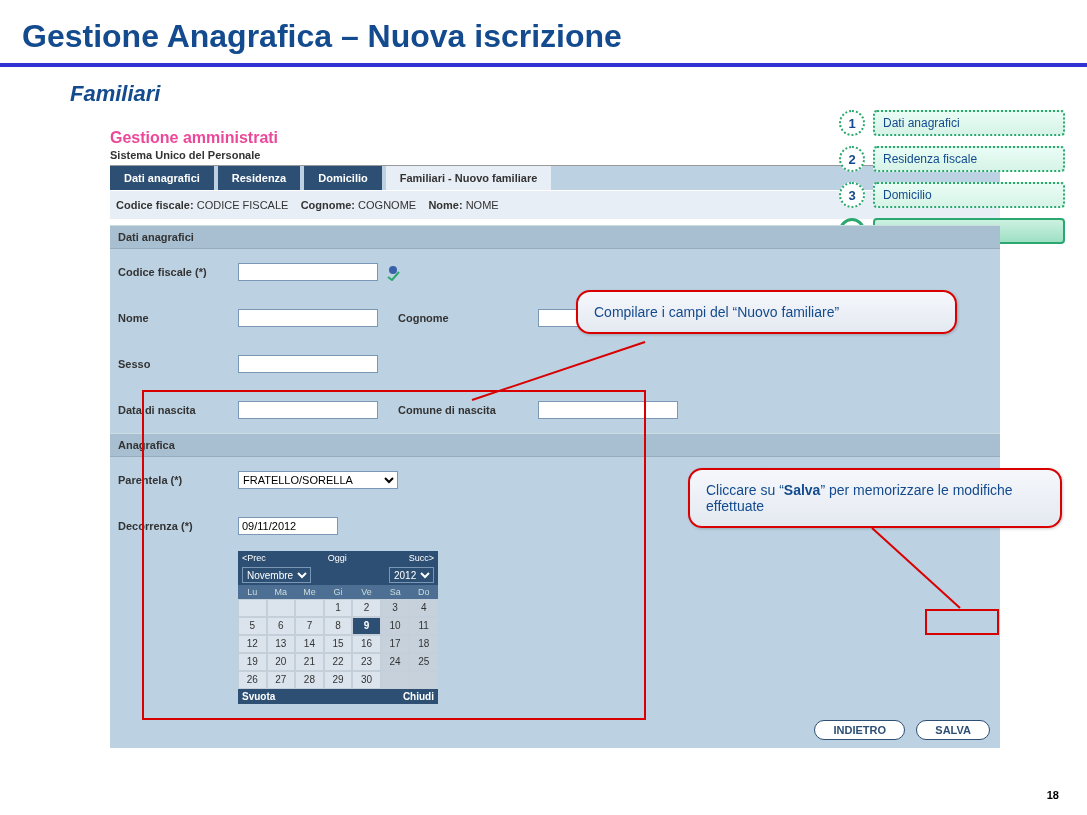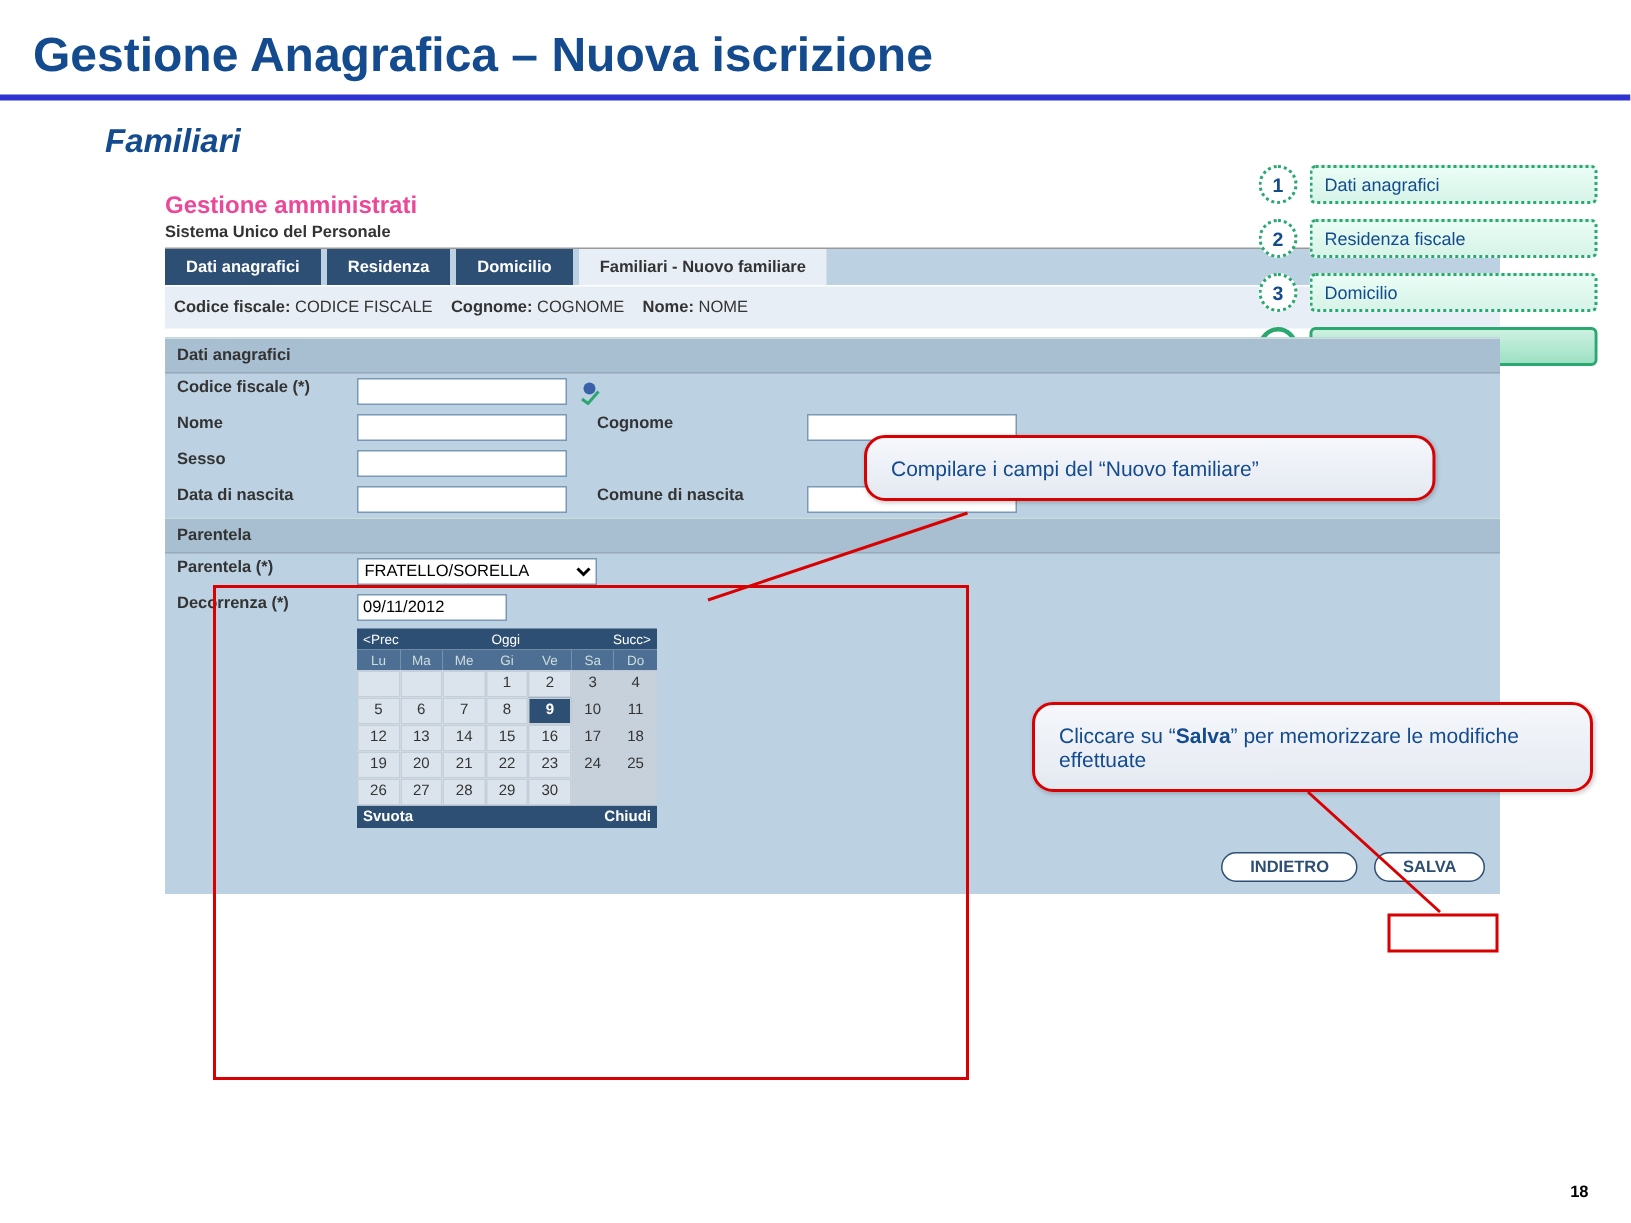--- a/index.html
+++ b/index.html
@@ -21,21 +21,21 @@
   .breadcrumb { font-size:10px; color:#888; font-weight:bold; margin:6px 0 12px 0; }
 
   .tab-row { display:flex; background:#bcd1e2; }
   .tab { padding:6px 14px; color:#fff; font-size:11px; font-weight:bold; margin-right:4px; background:#2d4f73; }
   .tab.active { background:#e8eef5; color:#333; }
   .id-bar { background:#e8eef5; padding:8px 6px; border-top:1px solid #fff; font-size:11px; }
   .id-bar b { font-weight:bold; }
 
   .panel { background:#bcd1e2; padding:0; margin-top:6px; position:relative; }
   .section-hd { background:#a8bfd1; font-weight:bold; font-size:11px; padding:5px 8px; border-top:1px solid #cdd; border-bottom:1px solid #9ab; }
-  .row { display:flex; padding:3px 8px; font-size:11px; }
+  .row { display:flex; padding:14px 8px; align-items:center; font-size:11px; }
   .lbl { width:120px; font-weight:bold; }
   .lbl2 { width:140px; font-weight:bold; }
   input.txt { border:1px solid #7a98b5; height:18px; font-size:11px; padding:0 3px; background:#fff; }
   .icon-badge { width:18px; height:18px; margin-left:6px; }
   select.sel { border:1px solid #7a98b5; height:18px; font-size:11px; background:#fff; }
 
   .datepicker { position:relative; margin-left:128px; margin-top:2px; width:200px; background:#2d4f73; color:#fff; font-size:10px; }
   .dp-top { display:flex; justify-content:space-between; padding:2px 4px; font-size:9px; }
   .dp-monthrow { display:flex; padding:2px 4px; align-items:center; gap:4px; font-weight:bold; }
   .dp-sel { border:1px solid #7a98b5; background:#2d4f73; color:#fff; font-size:10px; height:16px; }
@@ -126,37 +126,42 @@
       <div class="lbl">Sesso</div>
       <input class="txt" style="width: 140px;">
     </div>
     <div class="row">
       <div class="lbl">Data di nascita</div>
       <input class="txt" style="width: 140px;">
       <div class="lbl2" style="margin-left:20px">Comune di nascita</div>
       <input class="txt" style="width: 140px;">
     </div>
 
-    <div class="section-hd">Parentela</div>
+    <div class="section-hd">Anagrafica</div>
     <div class="row">
       <div class="lbl">Parentela (*)</div>
       <select class="sel" style="width:160px">
         <option>FRATELLO/SORELLA</option>
       </select>
     </div>
     <div class="row">
       <div class="lbl">Decorrenza (*)</div>
       <input class="txt" style="width: 100px;" value="09/11/2012">
     </div>
 
     <div class="datepicker">
       <div class="dp-top">
         <span>&lt;Prec</span>
         <span>Oggi</span>
         <span>Succ&gt;</span>
+      </div>
+      <div class="dp-monthrow">
+        <select class="dp-sel"><option>Novembre</option></select>
+        <span style="flex:1"></span>
+        <select class="dp-sel"><option>2012</option></select>
       </div>
       <div class="dp-grid" id="dp-grid">
           <div class="dp-h">Lu</div>
           <div class="dp-h">Ma</div>
           <div class="dp-h">Me</div>
           <div class="dp-h">Gi</div>
           <div class="dp-h">Ve</div>
           <div class="dp-h">Sa</div>
           <div class="dp-h">Do</div>
           <div class="dp-c"></div>

